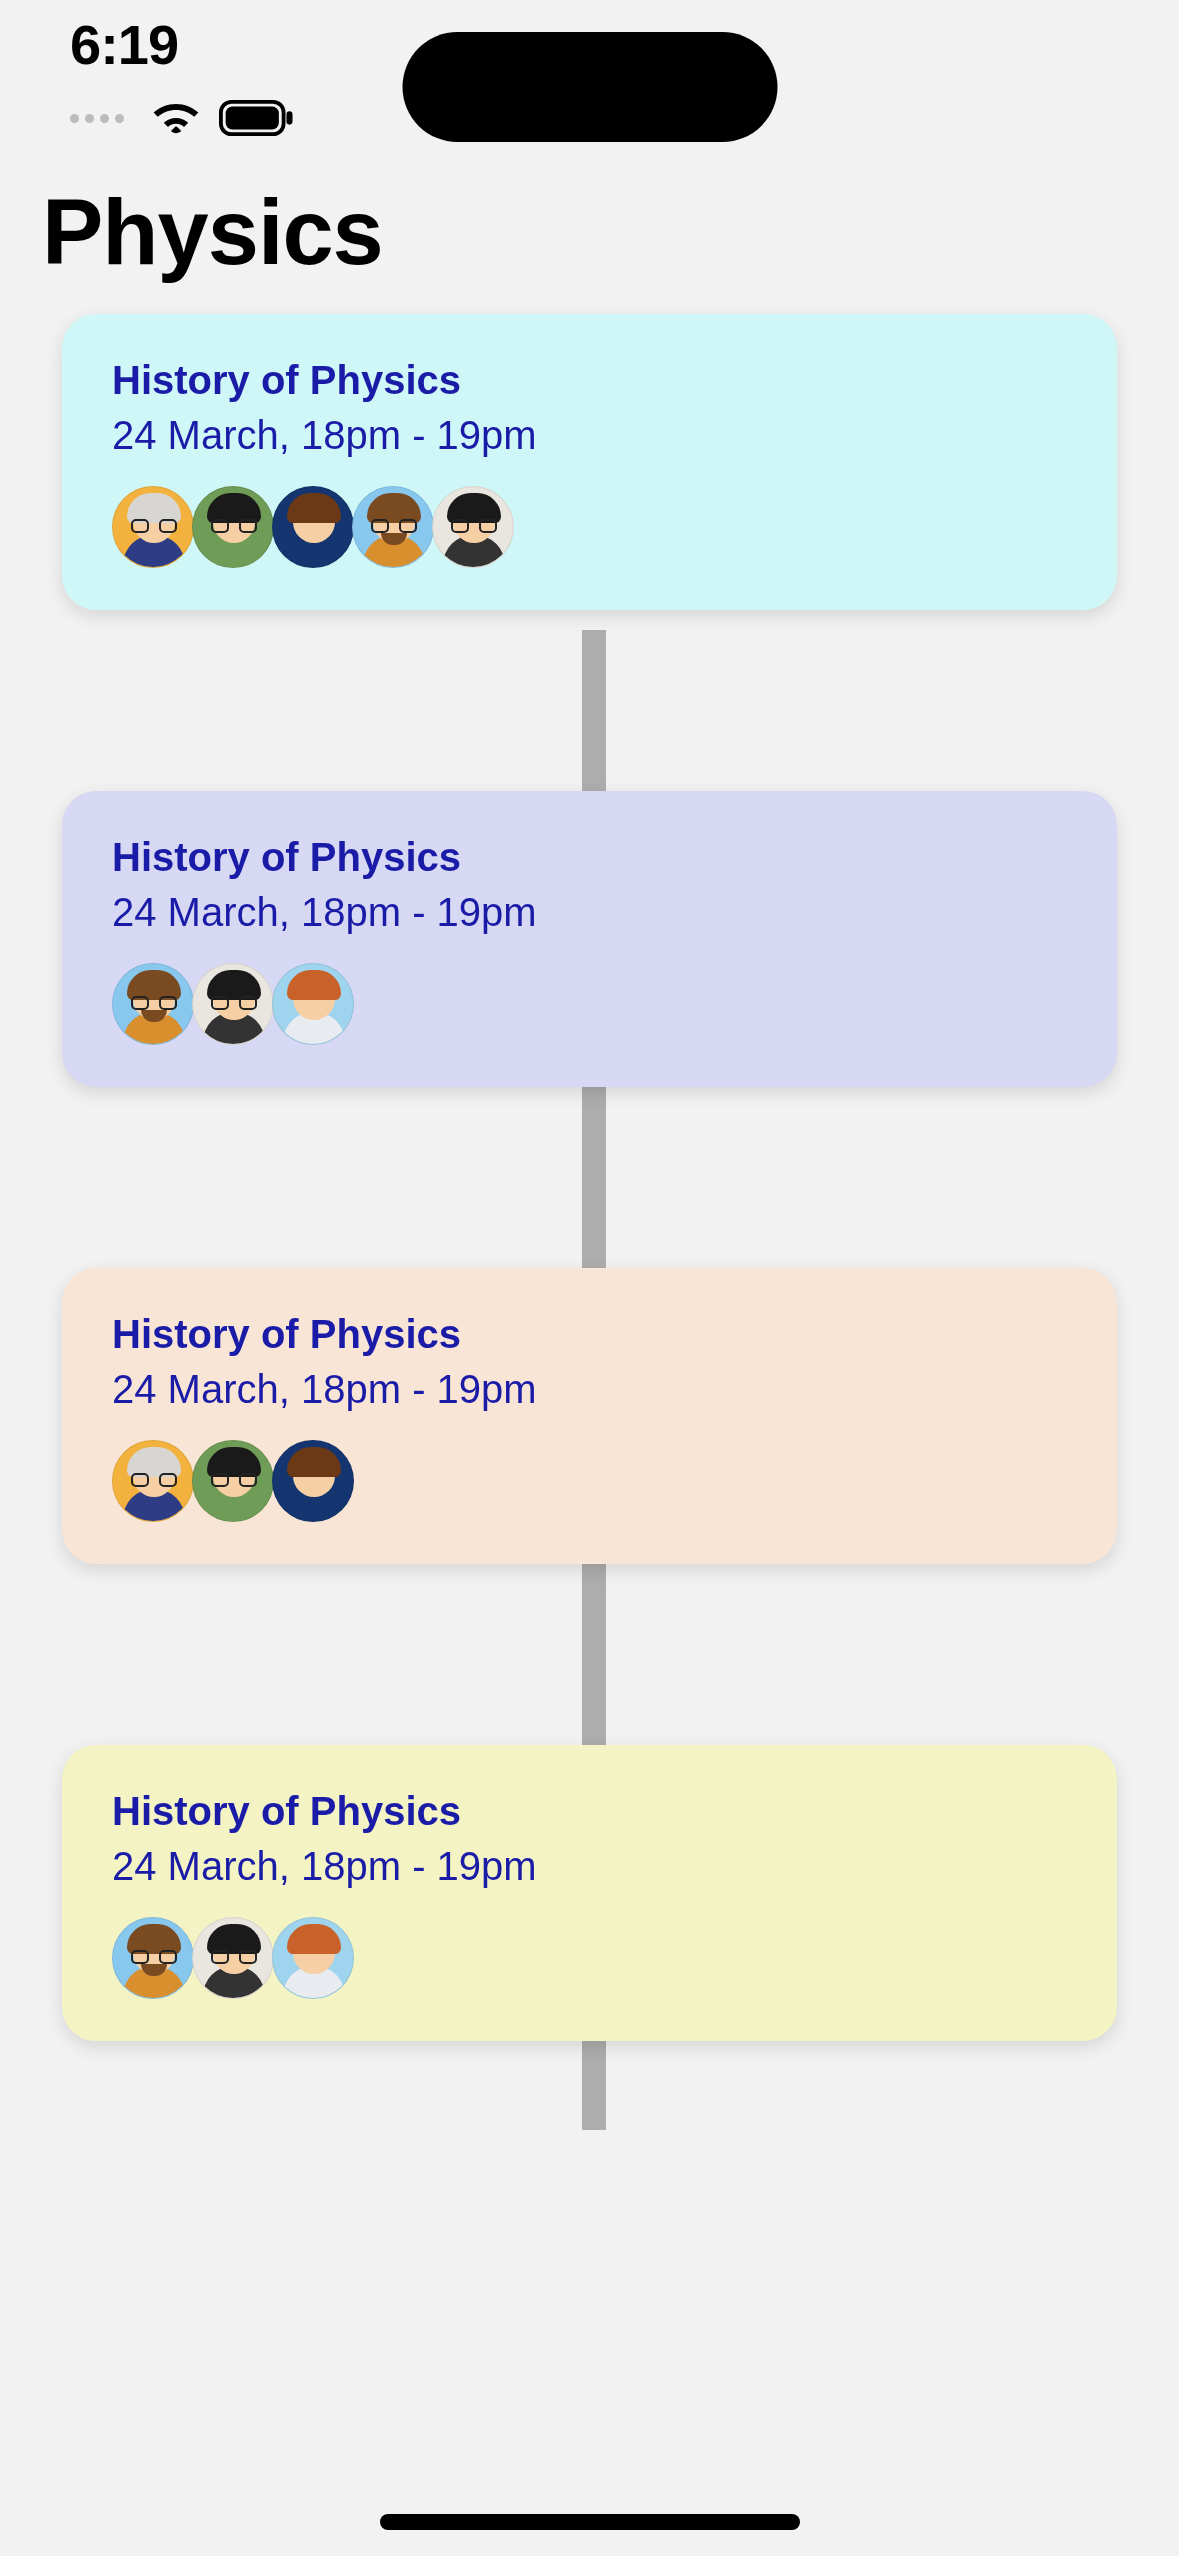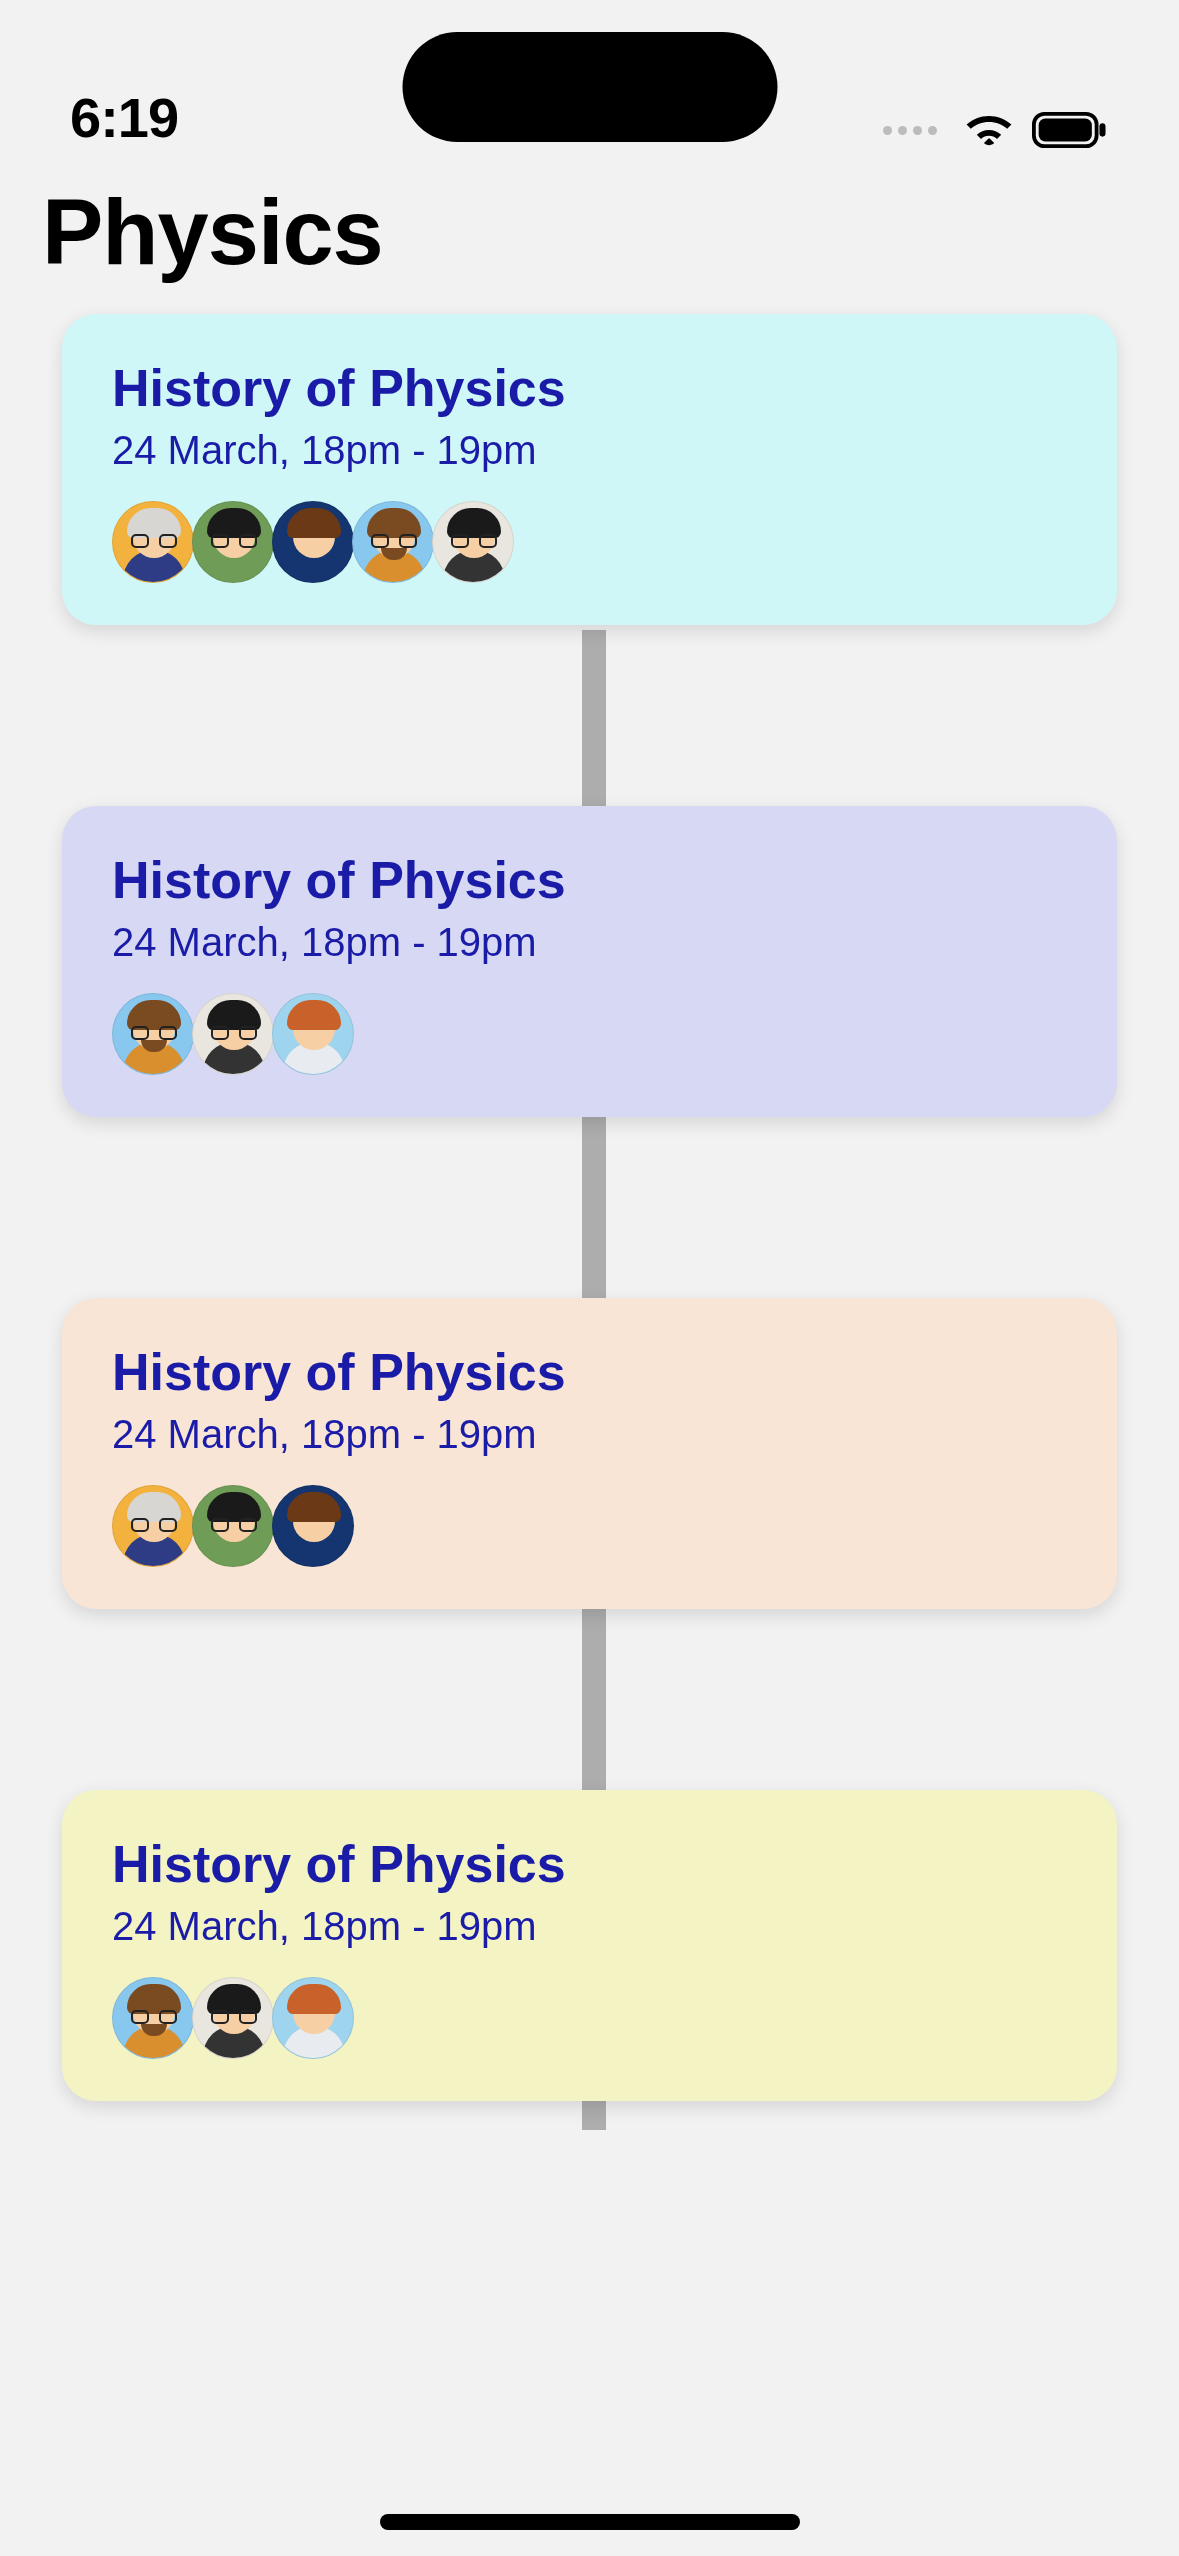--- a/index.html
+++ b/index.html
@@ -11,23 +11,24 @@
       position: relative;
       overflow: hidden;
     }
 
     
     .status-bar {
       position: absolute;
       top: 0; left: 0; right: 0;
       height: 150px;
       display: flex;
-      align-items: flex-end;
+      align-items: flex-start;
       justify-content: space-between;
-      padding: 0 70px;
+      padding: 12px 70px;
+      flex-direction: column;
     }
     .status-time {
       font-size: 56px;
       font-weight: 600;
       letter-spacing: -1px;
       color: #000;
     }
     .dynamic-island {
       position: absolute;
       top: 32px;
@@ -84,21 +85,21 @@
     }
     .card {
       width: 1055px;
       border-radius: 34px;
       padding: 44px 50px 42px 50px;
       box-shadow: 0 6px 18px rgba(0,0,0,0.12);
       position: relative;
       z-index: 2;
     }
     .card-title {
-      font-size: 52px;
+      font-size: 40px;
       font-weight: 600;
       color: #1a1ca8;
       margin-bottom: 10px;
     }
     .card-subtitle {
       font-size: 40px;
       font-weight: 500;
       color: #1a1ca8;
       margin-bottom: 28px;
     }

